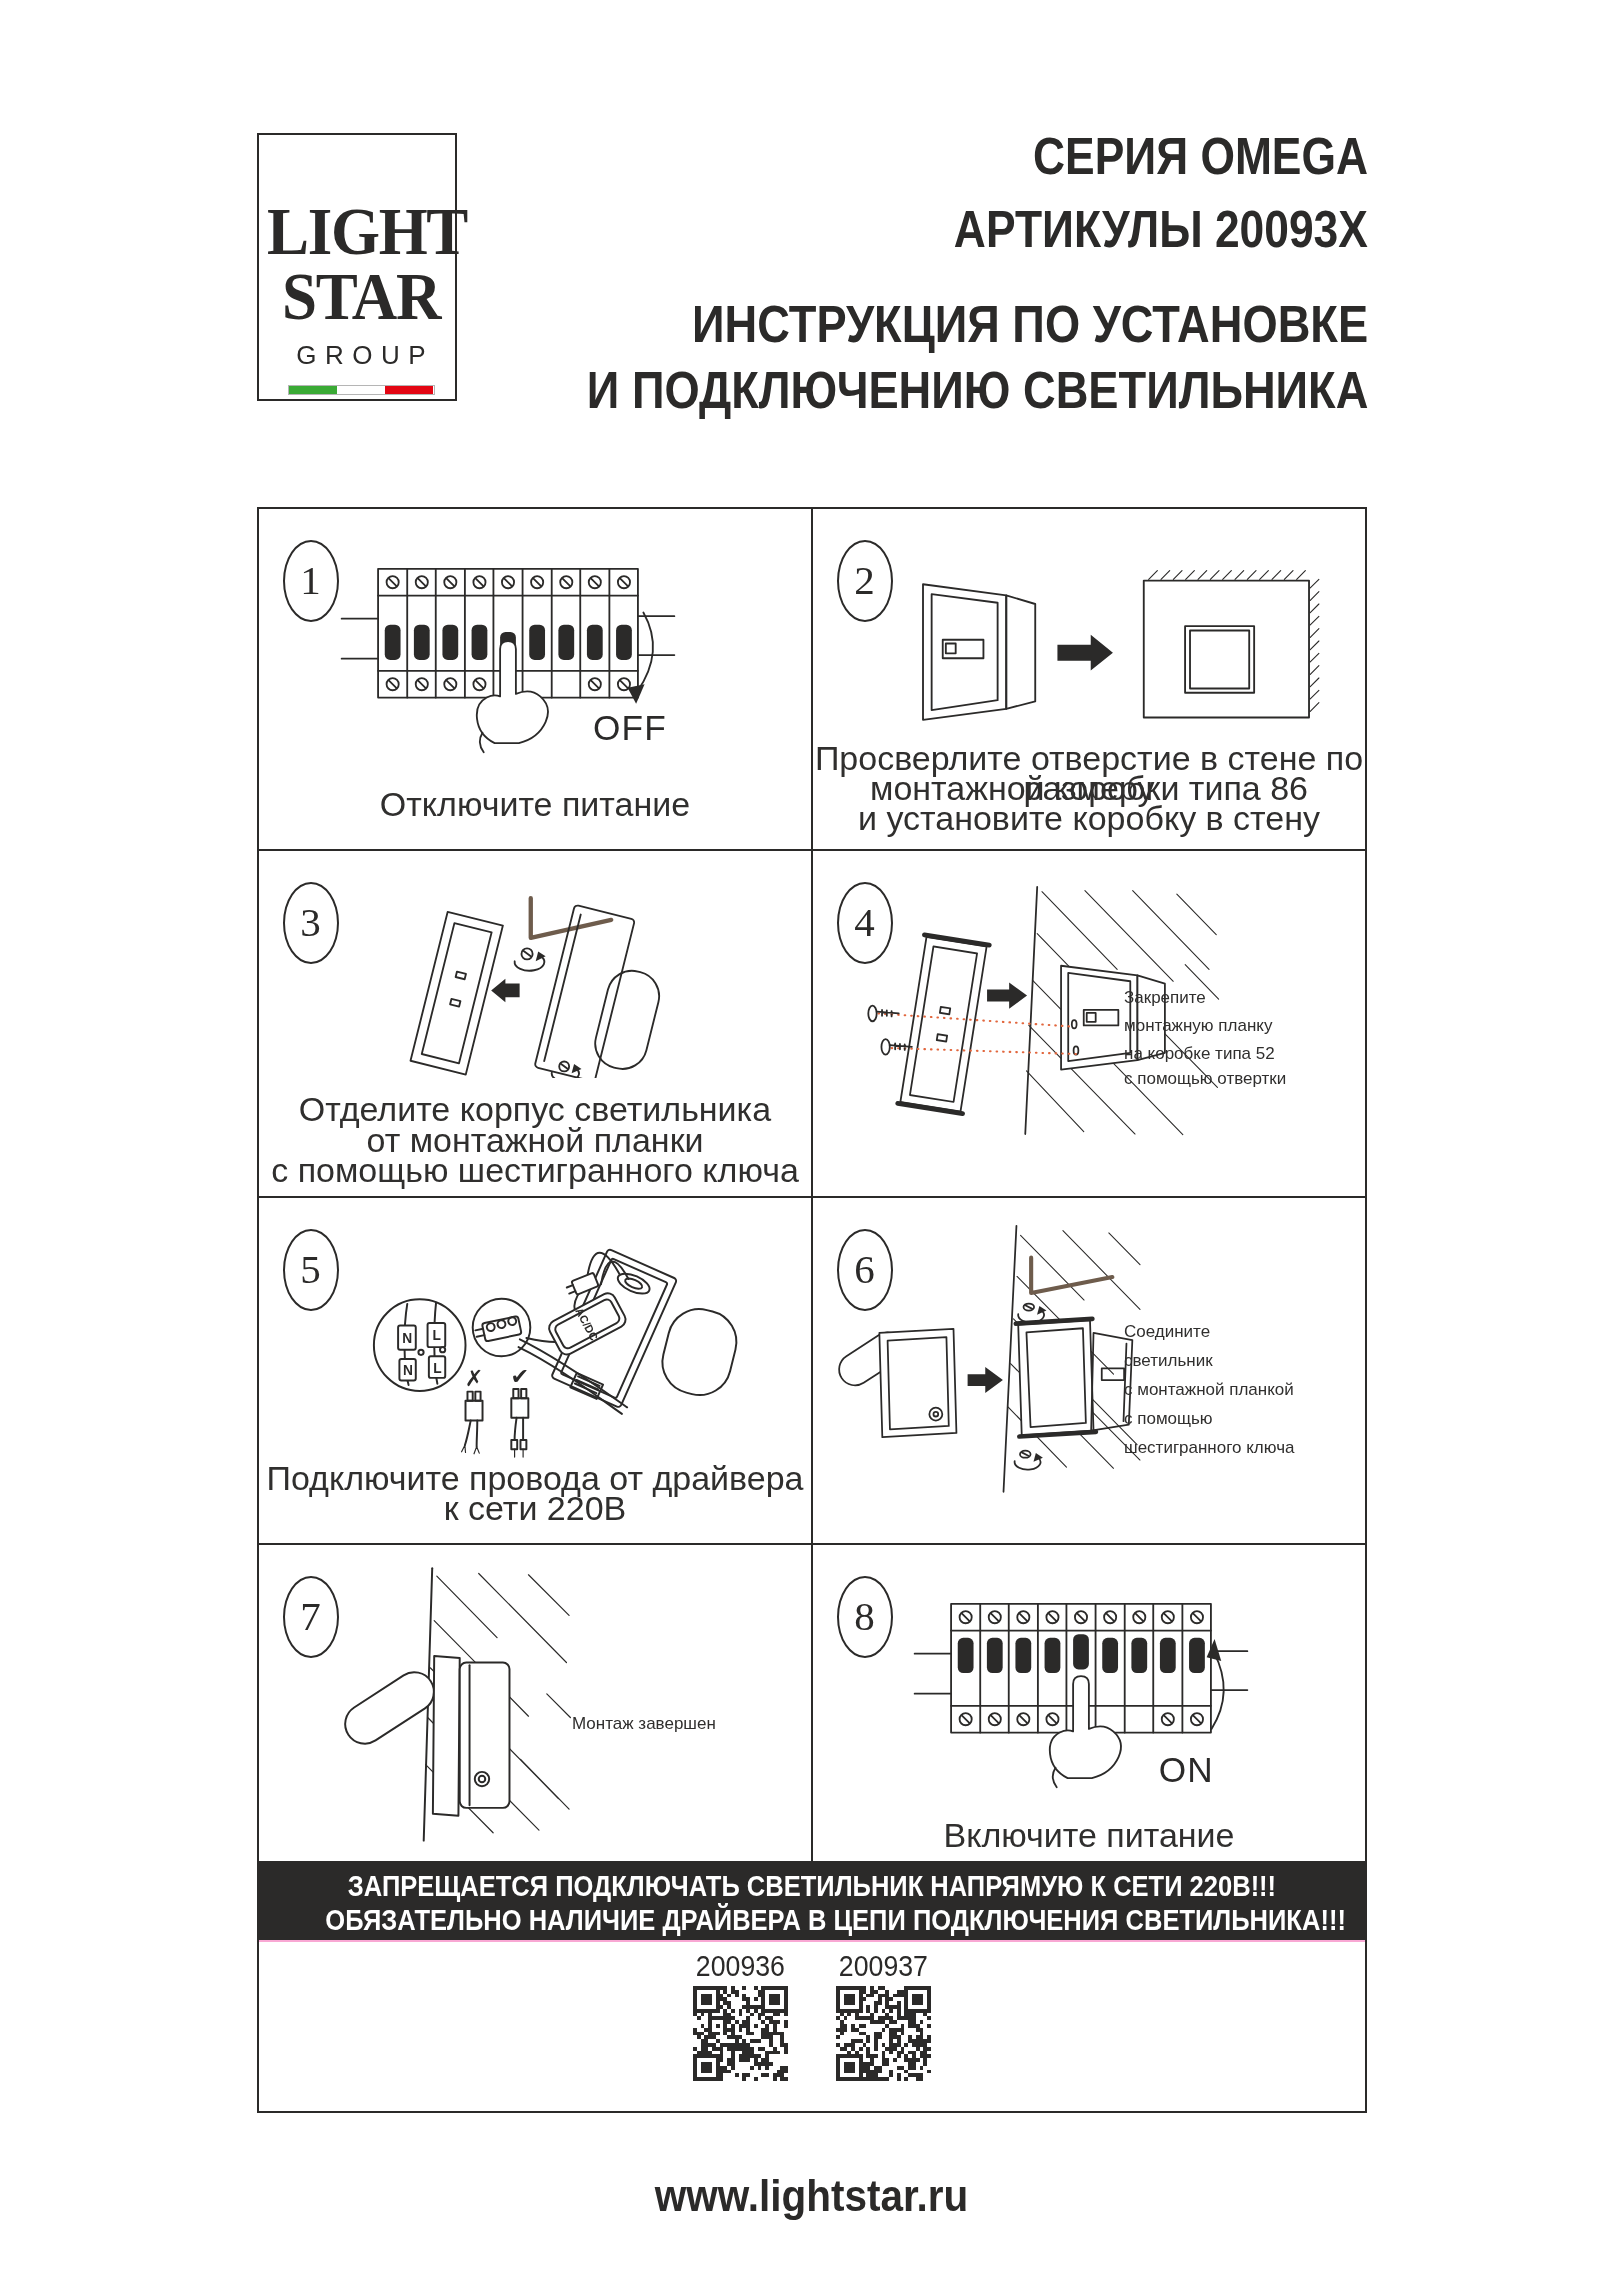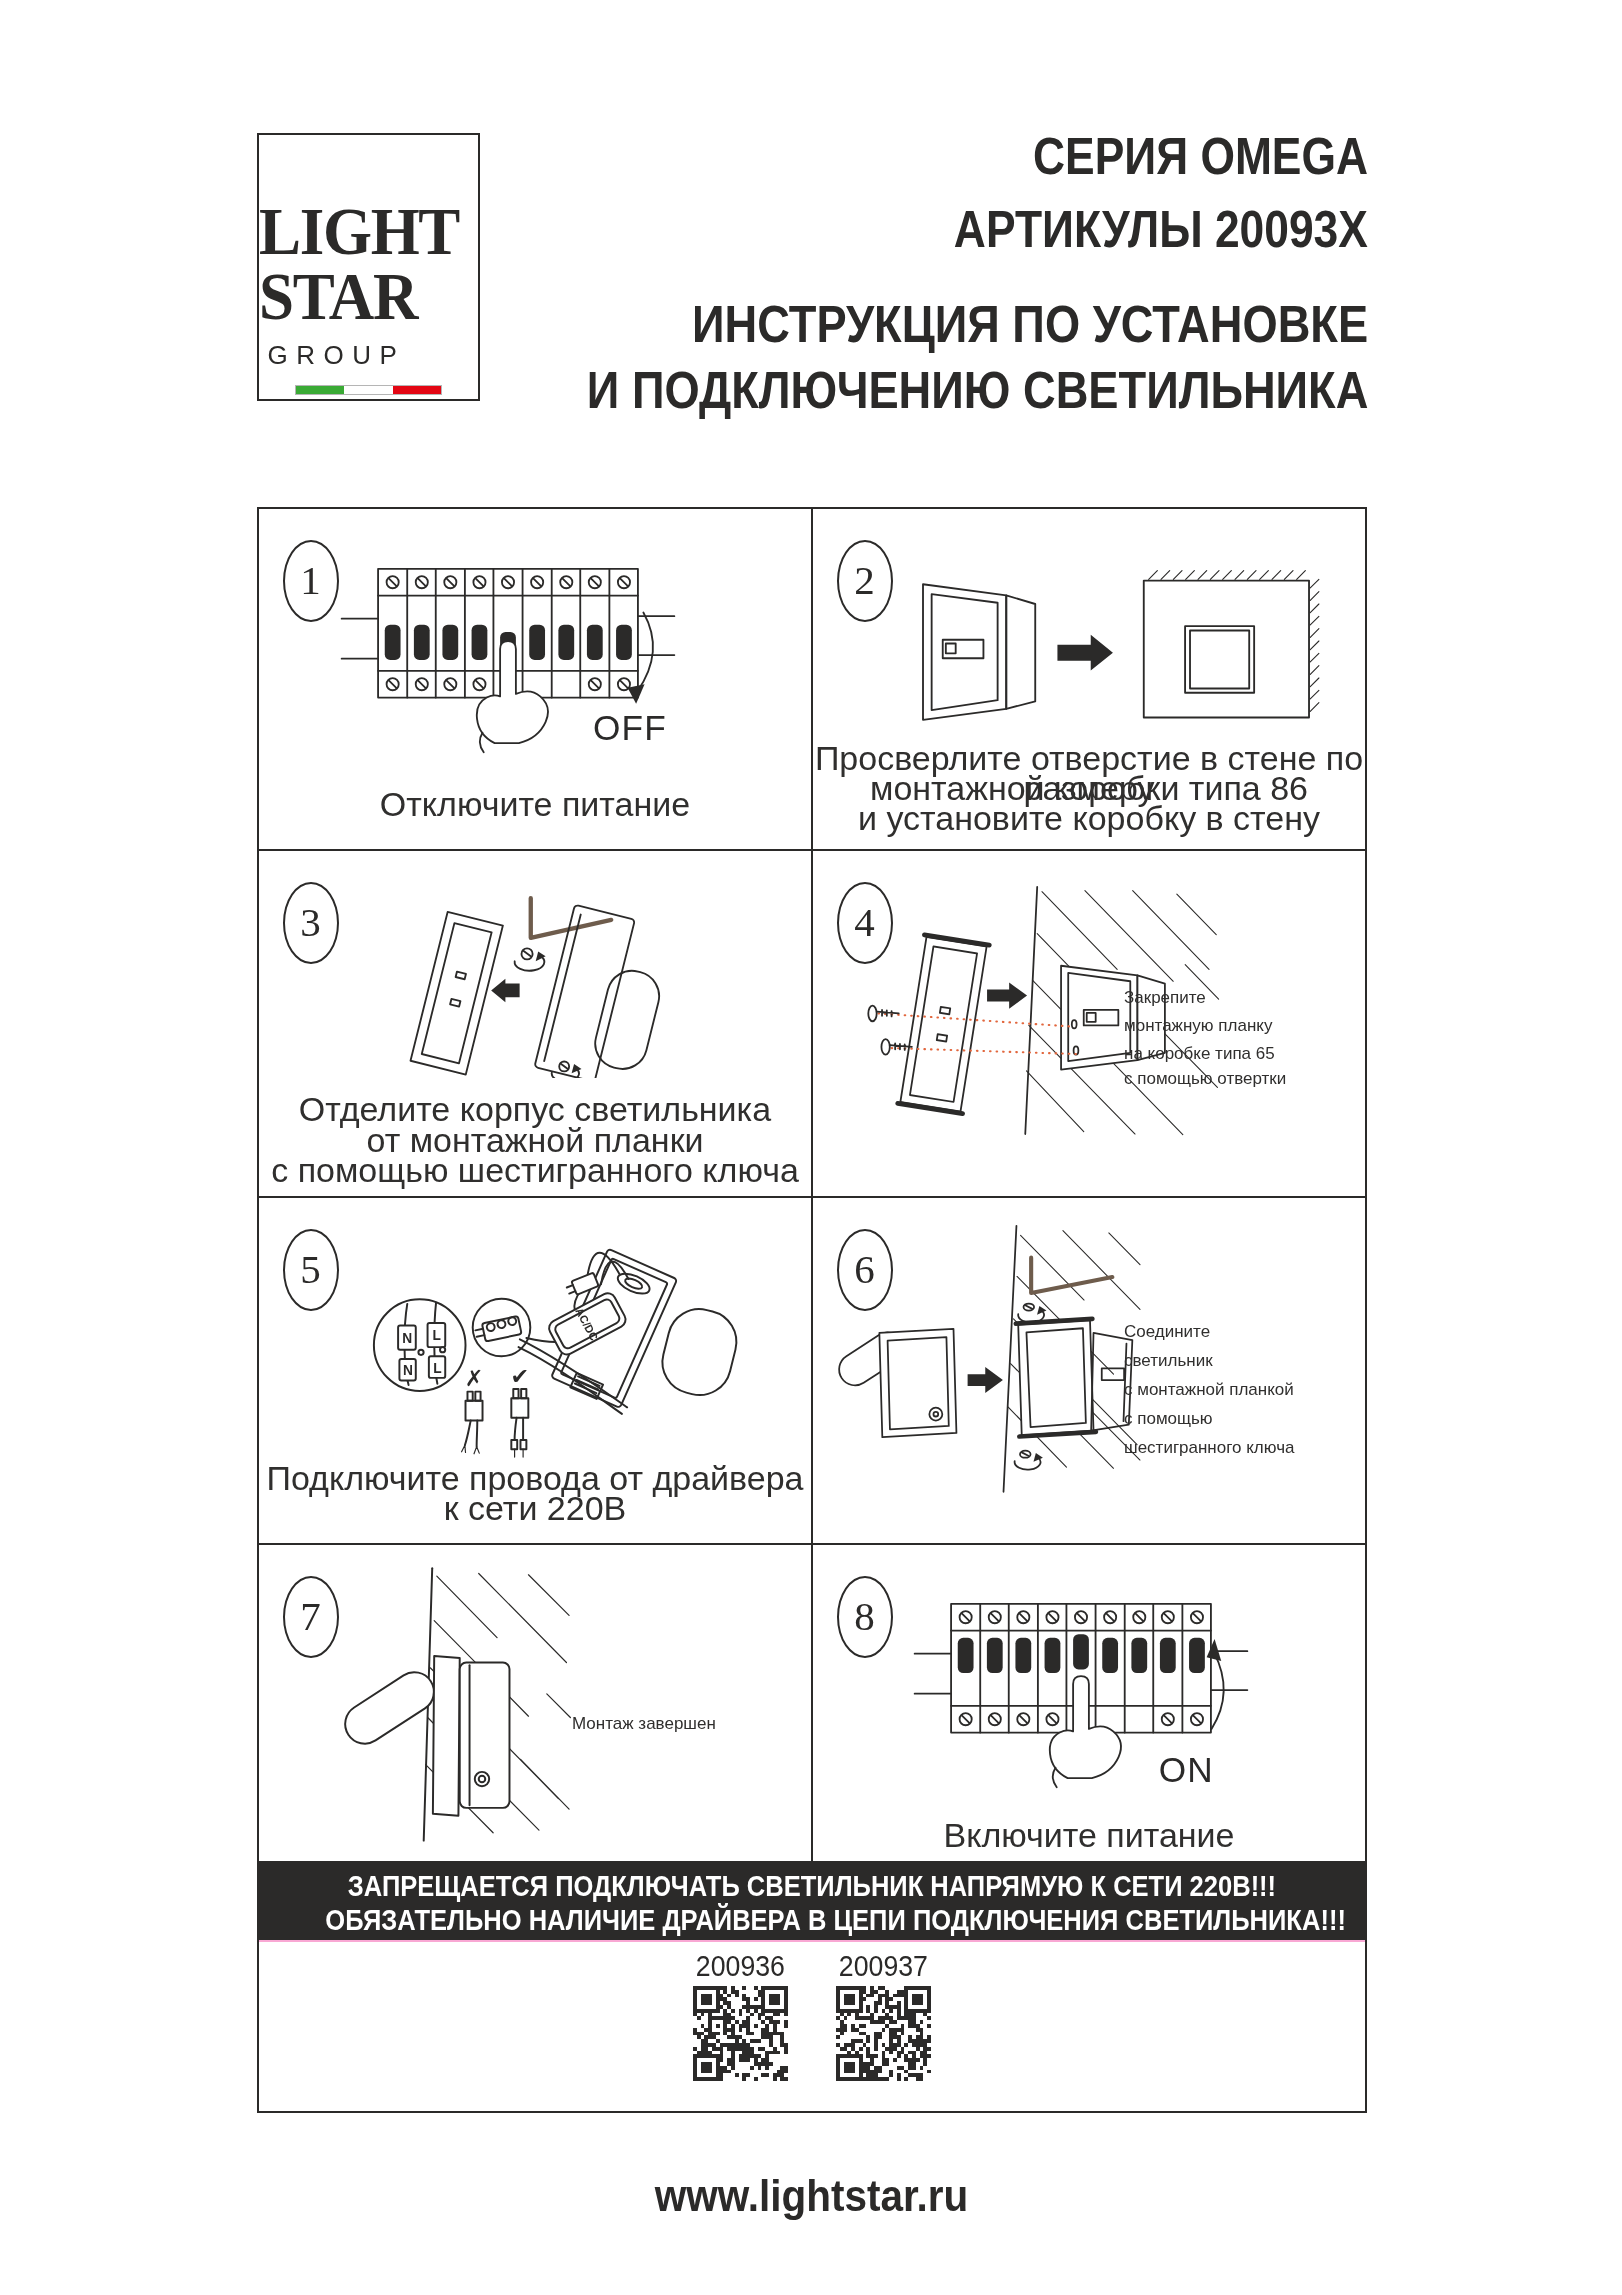--- a/index.html
+++ b/index.html
@@ -1,20 +1,20 @@
 <!DOCTYPE html>
 <html style="font-size:10.5px"><head>
 <meta charset="utf-8">
 <style>
   html,body{margin:0;padding:0;background:#888;}
   .page{position:relative;width:1623px;height:2295px;background:#fff;
         font-family:"Liberation Sans",sans-serif;color:#2b2a29;overflow:hidden;}
   
-  .logo-box{position:absolute;left:257px;top:133px;width:223px;height:268px;
-            border:2px solid #2b2a29;box-sizing:border-box;}
+  .logo-box{position:absolute;left:257px;top:133px;width:200px;height:268px;
+            border:2px solid #2b2a29;box-sizing:border-box;text-align:center;padding-left:8px;}
   .logo-light,.logo-star{font-family:"Liberation Serif",serif;font-weight:bold;
             font-size:63px;line-height:65px;letter-spacing:-1.3px;transform:scaleY(1.08);}
   .logo-light{margin-top:64px;}
   .logo-group{font-size:26px;font-weight:400;letter-spacing:8.5px;margin-top:10.5px;text-indent:8.5px;}
   .logo-flag{width:147px;height:10.5px;margin:14.4px auto 0;display:flex;border:0.7px solid #b5b5b5;box-sizing:border-box;}
   .logo-flag span{flex:1;}
   
   .hdr{position:absolute;right:255px;font-weight:bold;white-space:nowrap;
        transform:scaleX(.87);transform-origin:100% 0;line-height:1;}
   .t1{top:131px;font-size:51px;}
@@ -221,21 +221,21 @@
           <g class="ln">
             <ellipse cx="36" cy="222" rx="7" ry="13"></ellipse>
             <path d="M43,219 L80,222 M52,216 v10 M60,217 v9 M68,218 v9"></path>
             <ellipse cx="58" cy="278" rx="7" ry="13"></ellipse>
             <path d="M65,275 L102,278 M74,272 v10 M82,273 v9 M90,274 v9"></path>
           </g>
           <polygon class="fillink" points="228,182 265,182 265,170 295,192 265,214 265,202 228,202"></polygon>
         </svg>
         <div class="sidecap" style="left:311px;top:133px">Закрепите</div>
         <div class="sidecap" style="left:311px;top:161px">монтажную планку</div>
-        <div class="sidecap" style="left:311px;top:189px">на коробке типа 65</div>
+        <div class="sidecap" style="left:311px;top:189px">на коробке типа 52</div>
         <div class="sidecap" style="left:311px;top:214px">с помощью отвертки</div>
       </div>
     </div>
 
     <div class="trow r3">
       <div class="cell left">
         <div class="badge">5</div>
         <svg class="ill" style="left:19.6px;top:13px;width:517px" viewBox="0 0 790 385">
 
           <g class="ln" transform="rotate(24 520 180)">

